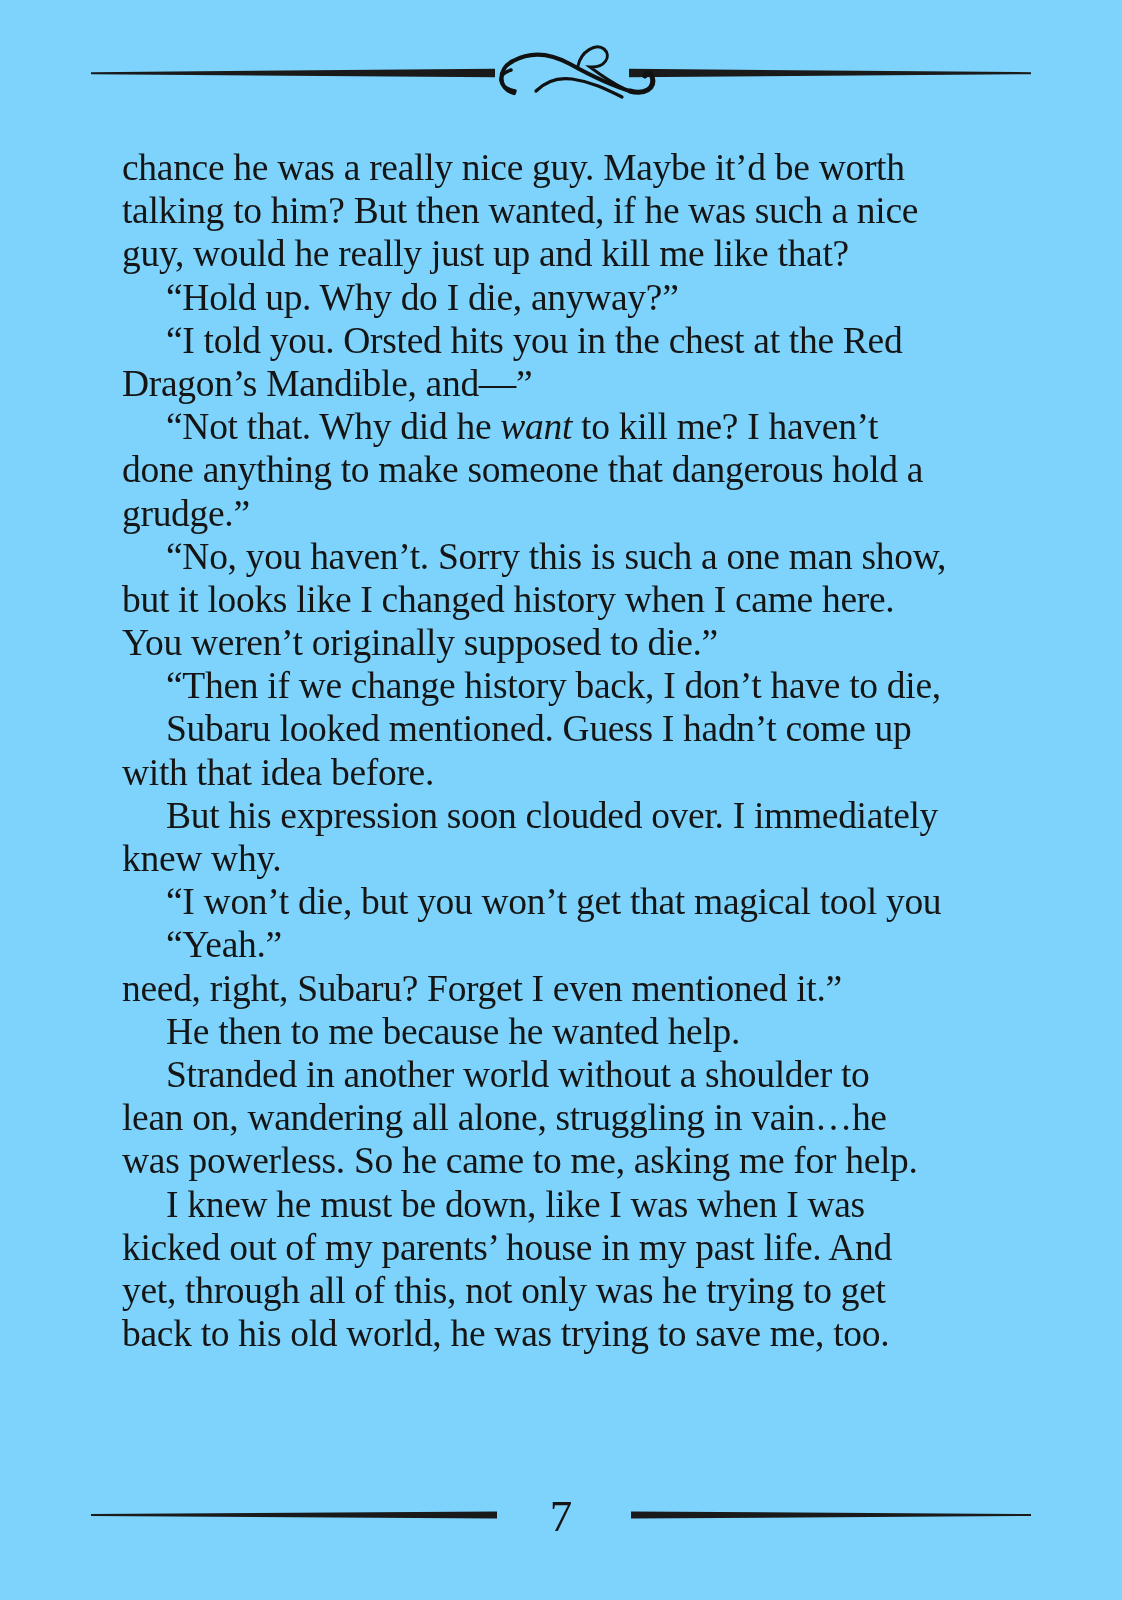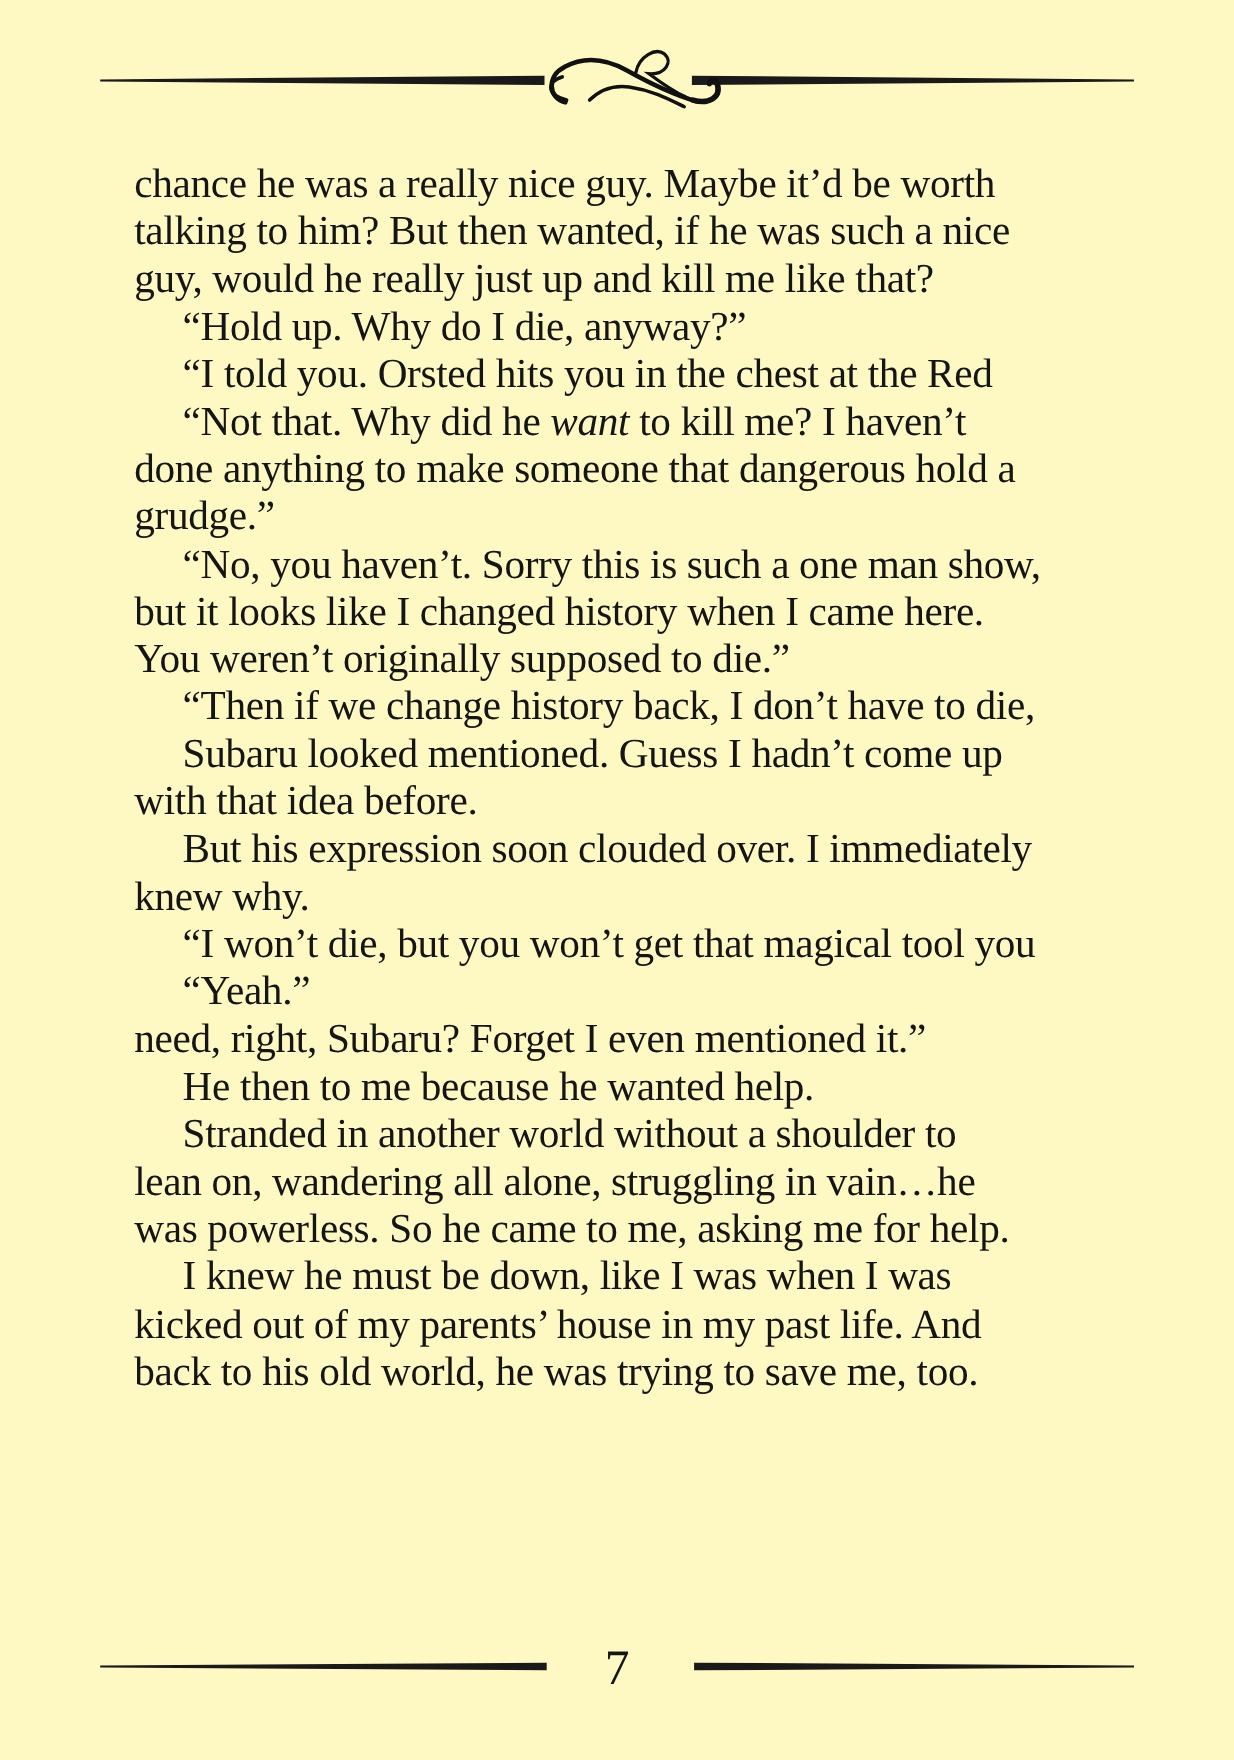--- a/index.html
+++ b/index.html
@@ -8,21 +8,21 @@
     width: 1122px;
     height: 1600px;
     background: #ffffff;
     overflow: hidden;
     font-family: "Liberation Serif", serif;
   }
   .page {
     position: relative;
     width: 1122px;
     height: 1600px;
-    background: #fef9c3;
+    background: #7dd3fc;
   }
   .top-divider {
     position: absolute;
     left: 91px;
     top: 36px;
     width: 940px;
     height: 84px;
   }
   .text-block {
     position: absolute;
@@ -87,40 +87,42 @@
       </g>
     </svg>
   </div>
 
   <main class="text-block">
       <div class="line"><span>chance he was a really nice guy. Maybe it’d be worth</span></div>
       <div class="line"><span>talking to him? But then wanted, if he was such a nice</span></div>
       <div class="line"><span>guy, would he really just up and kill me like that?</span></div>
       <div class="line indent"><span>“Hold up. Why do I die, anyway?”</span></div>
       <div class="line indent"><span>“I told you. Orsted hits you in the chest at the Red</span></div>
+      <div class="line"><span>Dragon’s Mandible, and—”</span></div>
       <div class="line indent"><span>“Not that. Why did he </span><i>want</i><span> to kill me? I haven’t</span></div>
       <div class="line"><span>done anything to make someone that dangerous hold a</span></div>
       <div class="line"><span>grudge.”</span></div>
       <div class="line indent"><span>“No, you haven’t. Sorry this is such a one man show,</span></div>
       <div class="line"><span>but it looks like I changed history when I came here.</span></div>
       <div class="line"><span>You weren’t originally supposed to die.”</span></div>
       <div class="line indent"><span>“Then if we change history back, I don’t have to die,</span></div>
       <div class="line indent"><span>Subaru looked mentioned. Guess I hadn’t come up</span></div>
       <div class="line"><span>with that idea before.</span></div>
       <div class="line indent"><span>But his expression soon clouded over. I immediately</span></div>
       <div class="line"><span>knew why.</span></div>
       <div class="line indent"><span>“I won’t die, but you won’t get that magical tool you</span></div>
       <div class="line indent"><span>“Yeah.”</span></div>
       <div class="line"><span>need, right, Subaru? Forget I even mentioned it.”</span></div>
       <div class="line indent"><span>He then to me because he wanted help.</span></div>
       <div class="line indent"><span>Stranded in another world without a shoulder to</span></div>
       <div class="line"><span>lean on, wandering all alone, struggling in vain…he</span></div>
       <div class="line"><span>was powerless. So he came to me, asking me for help.</span></div>
       <div class="line indent"><span>I knew he must be down, like I was when I was</span></div>
       <div class="line"><span>kicked out of my parents’ house in my past life. And</span></div>
+      <div class="line"><span>yet, through all of this, not only was he trying to get</span></div>
       <div class="line"><span>back to his old world, he was trying to save me, too.</span></div>
     </main>
 
   <div class="page-footer">
     <svg class="footer-rules" width="940" height="44" viewBox="0 0 940 44">
       <polygon points="0,20 406,17.5 406,24.5 0,22" fill="#1a1a1a"></polygon>
       <polygon points="540,17.5 940,20 940,22 540,24.5" fill="#1a1a1a"></polygon>
     </svg>
     <div class="page-number">7</div>
   </div>

